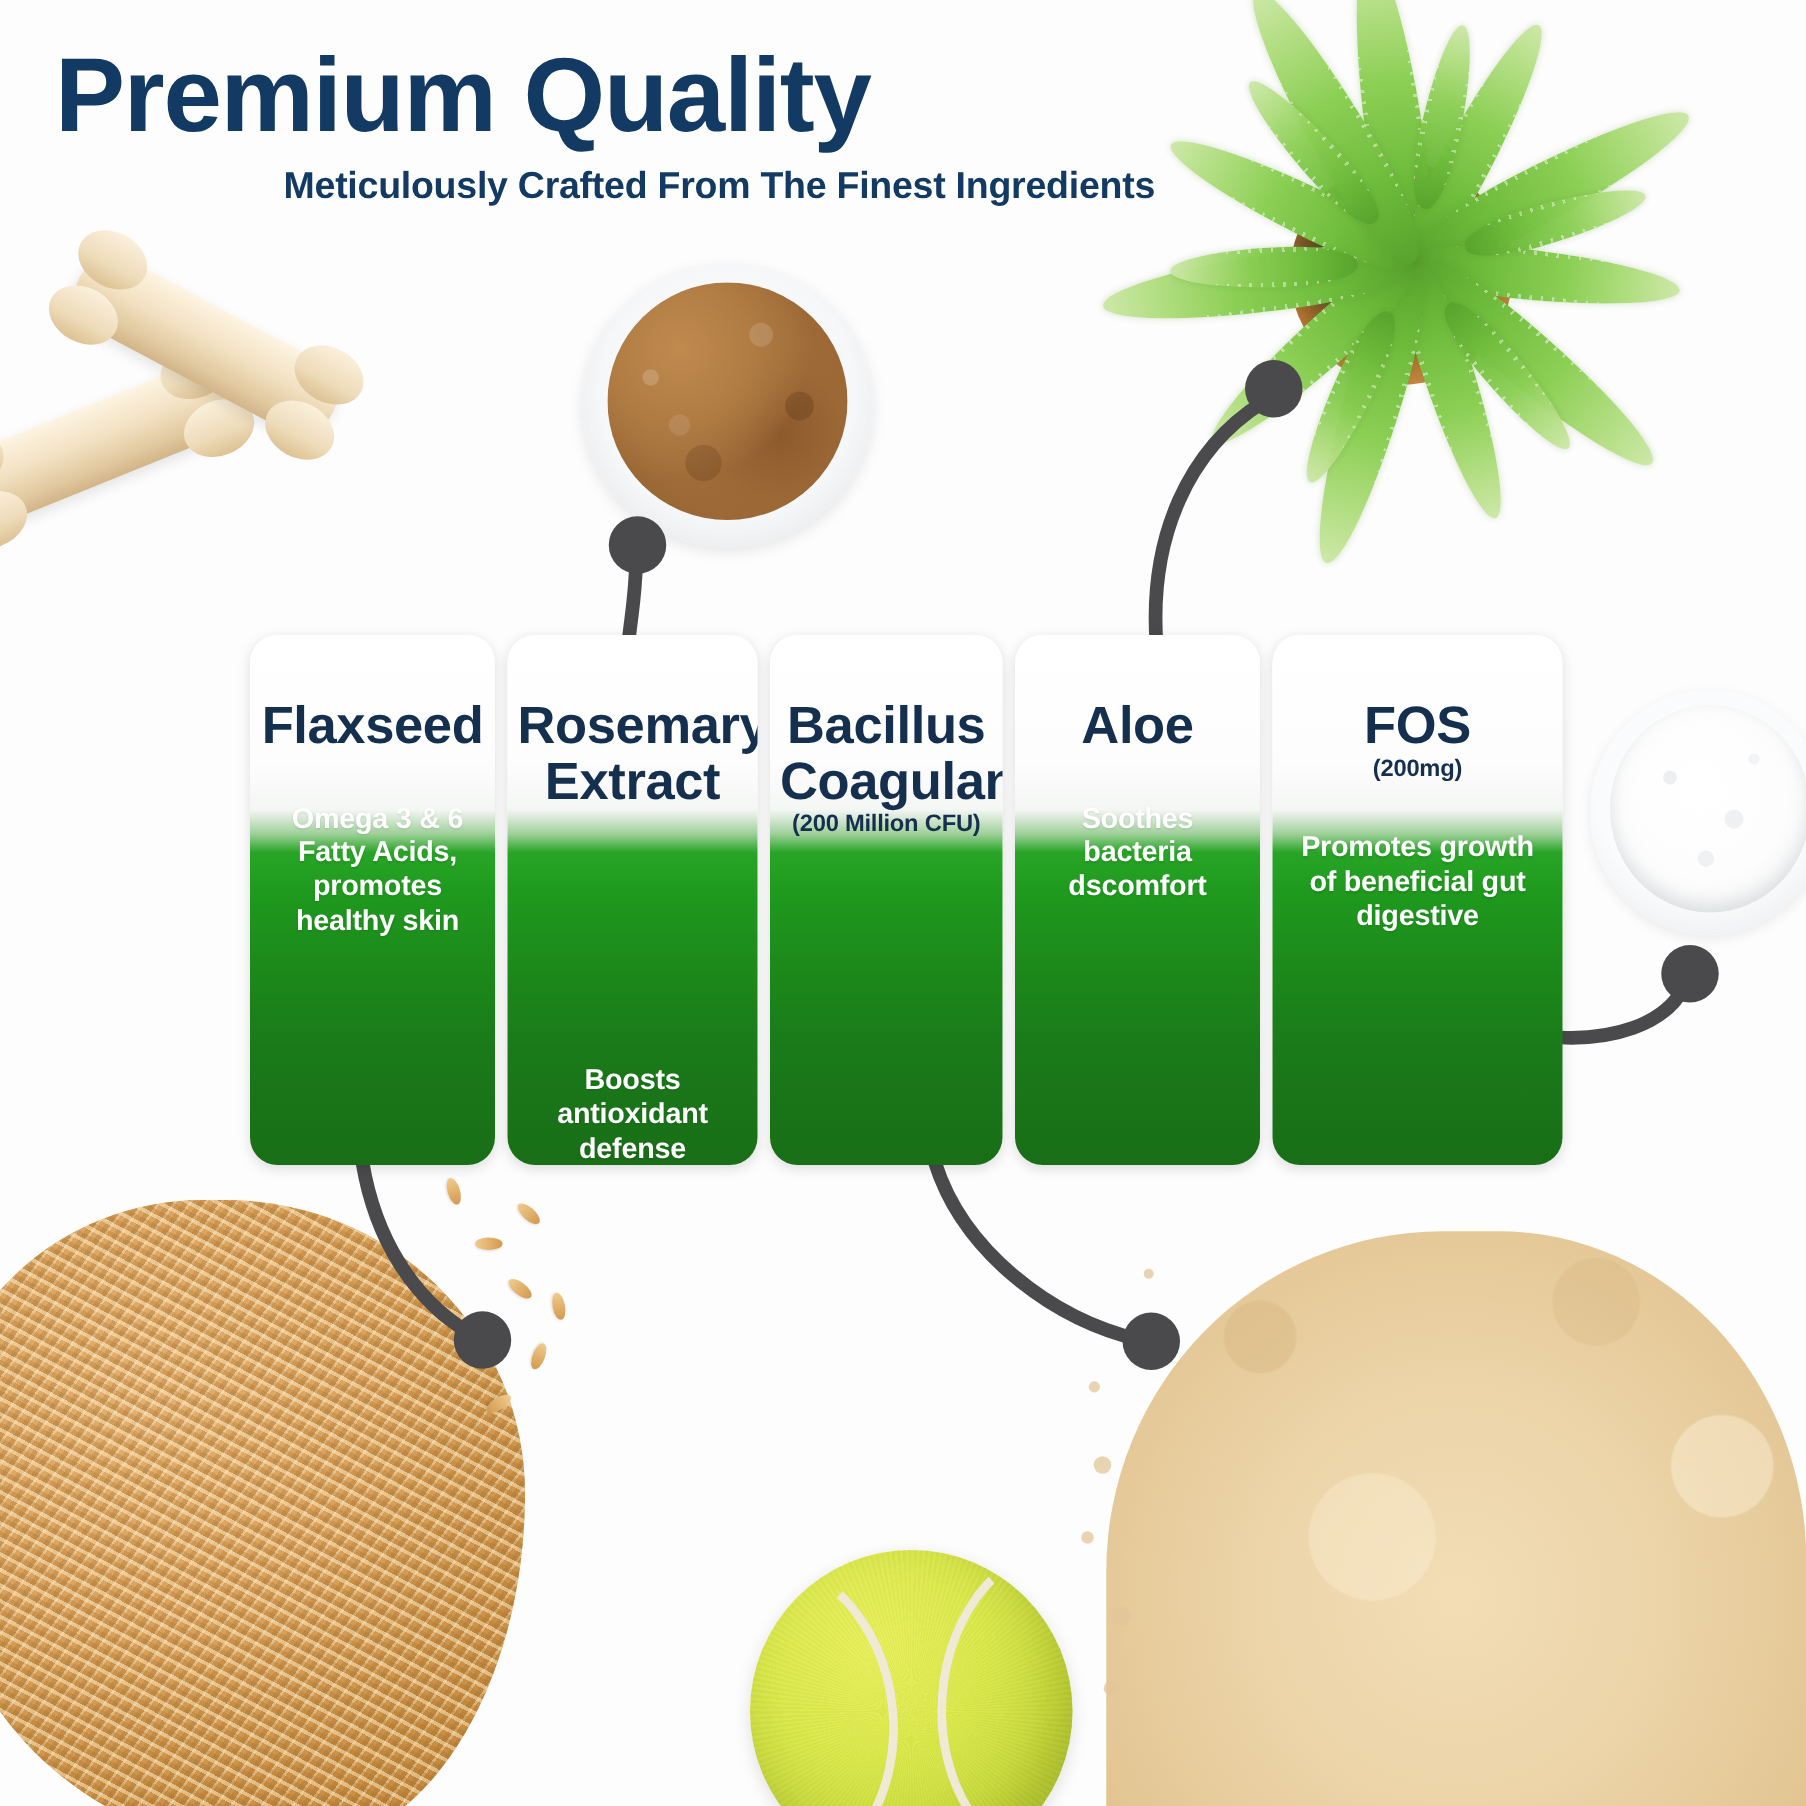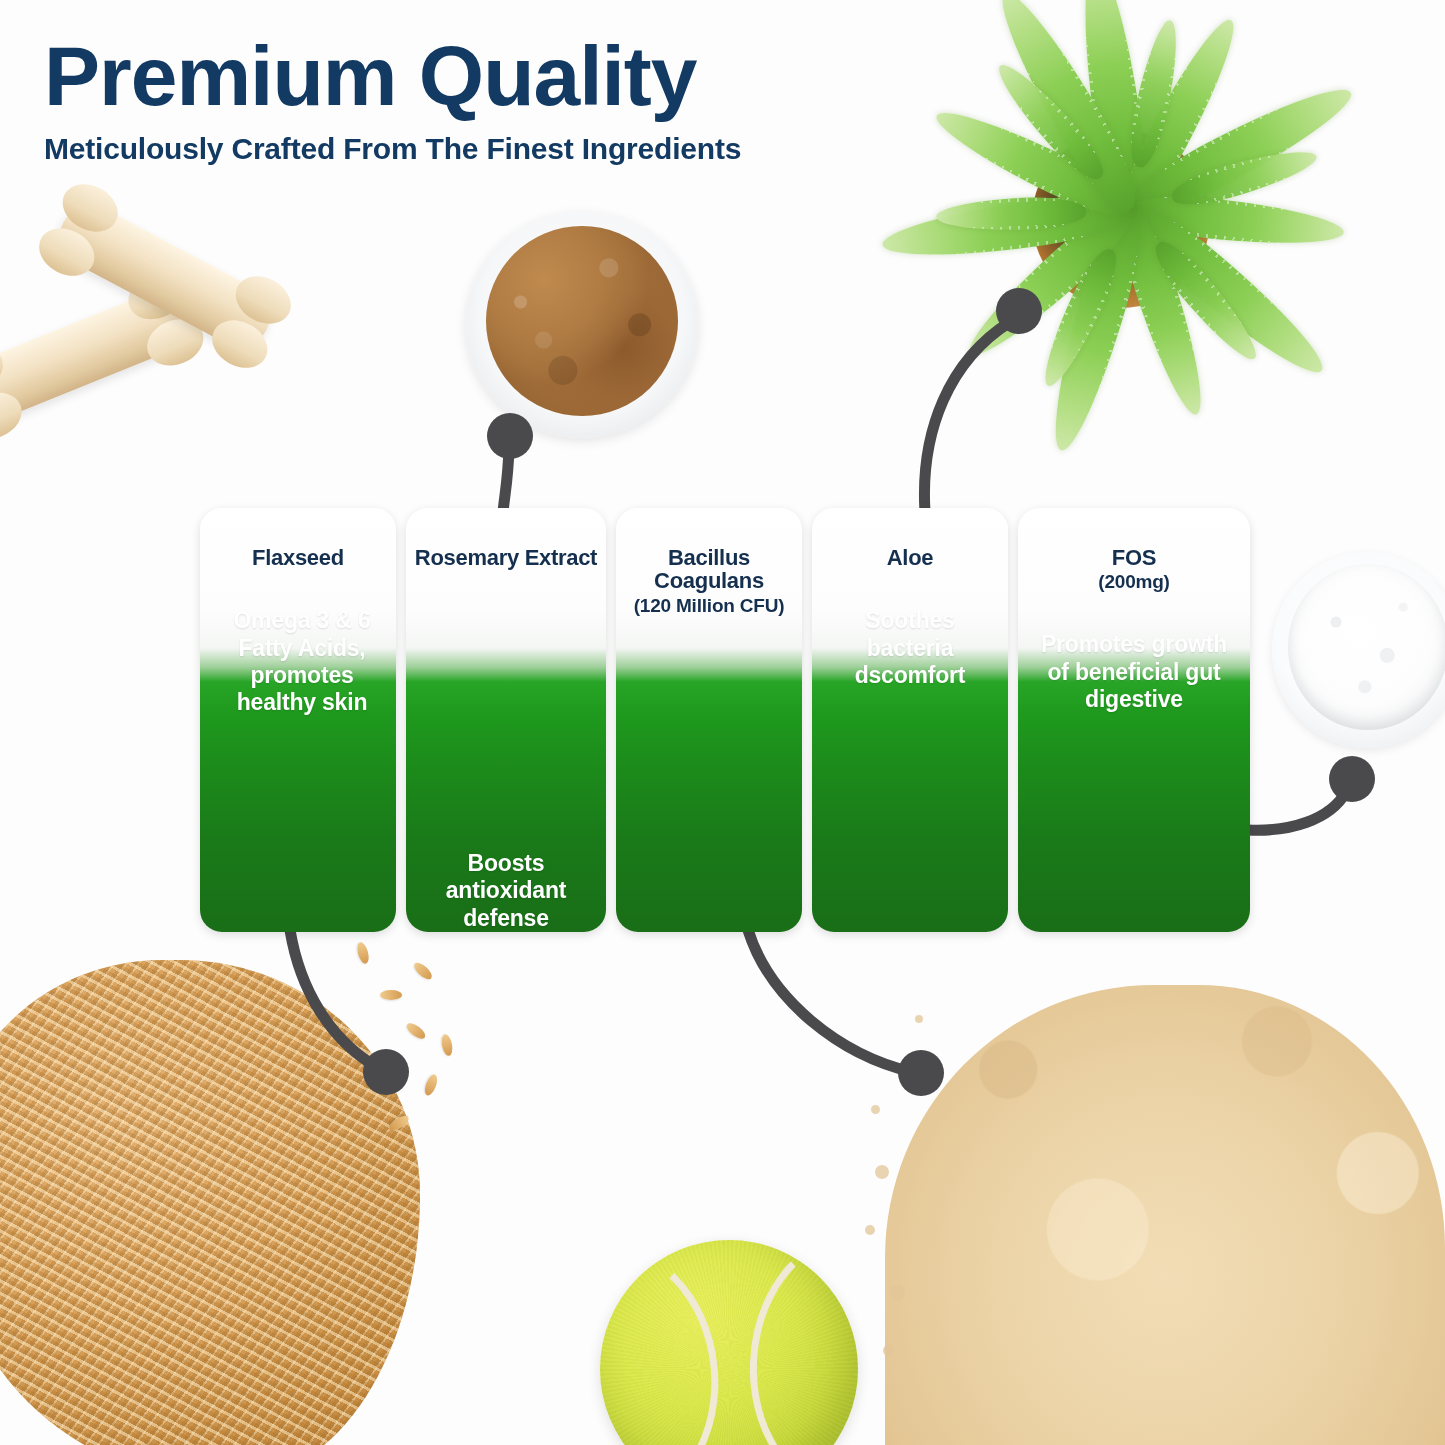--- a/index.html
+++ b/index.html
@@ -164,21 +164,21 @@
     opacity:.8;}
 
   
   #headline{position:absolute;left:44px;top:34px;width:880px;}
   #title{
     font-size:84px;line-height:1.02;font-weight:700;letter-spacing:-1px;
     color:#123a63;margin:0;white-space:nowrap;
   }
   #subtitle{
     font-size:30px;line-height:1.1;font-weight:600;letter-spacing:-.2px;
-    color:#123a63;margin:12px 0 0 0;white-space:nowrap;
+    color:#123a63;margin:12px 0 0 0;white-space:nowrap;text-align:right;
   }
 
   
   #connectors{position:absolute;left:0;top:0;width:1445px;height:1445px;pointer-events:none;}
 
   
   #cards{
     position:absolute;left:200px;top:508px;
     width:1055px;height:424px;
     display:flex;gap:10px;
@@ -207,22 +207,23 @@
   .card.w-aloe{width:196px;}
   .card.w-fos{width:232px;}
 
   .card-head{
     width:100%;
     padding:38px 8px 0 8px;
     box-sizing:border-box;
     text-align:center;
   }
   .card-title{
-    color:#152f4f;font-weight:700;font-size:22px;line-height:1.06;
+    color:#152f4f;font-weight:700;font-size:42px;line-height:1.06;
     letter-spacing:-.3px;
+    margin-top:12px;
   }
   .card-sub{
     color:#152f4f;font-weight:600;font-size:19px;line-height:1.15;margin-top:2px;
     letter-spacing:-.2px;
   }
   .card-body{
     width:100%;
     box-sizing:border-box;
     padding:0 10px;
     text-align:center;
@@ -365,21 +366,21 @@
     <div class="card w-rose">
       <div class="card-head">
         <div class="card-title">Rosemary Extract</div>
       </div>
       <div class="card-body body-rose">Boosts antioxidant defense</div>
     </div>
 
     <div class="card w-bac">
       <div class="card-head">
         <div class="card-title">Bacillus Coagulans</div>
-        <div class="card-sub">(120 Million CFU)</div>
+        <div class="card-sub">(200 Million CFU)</div>
       </div>
     </div>
 
     <div class="card w-aloe">
       <div class="card-head">
         <div class="card-title">Aloe</div>
       </div>
       <div class="card-body body-aloe">Soothes bacteria dscomfort</div>
     </div>
 

